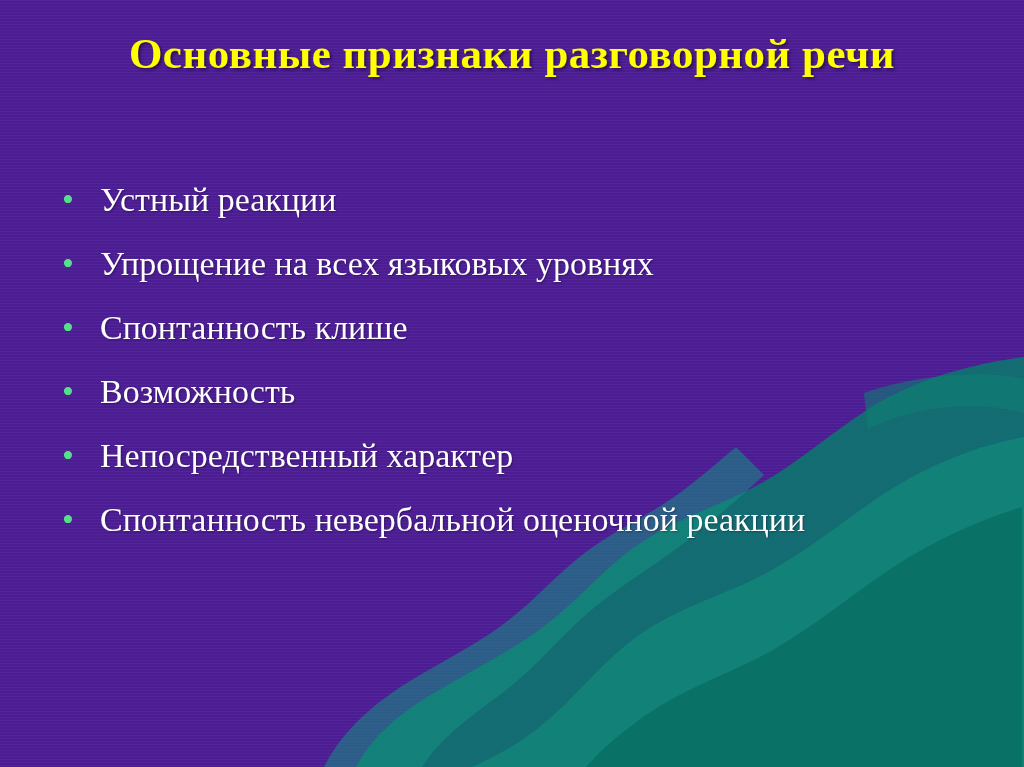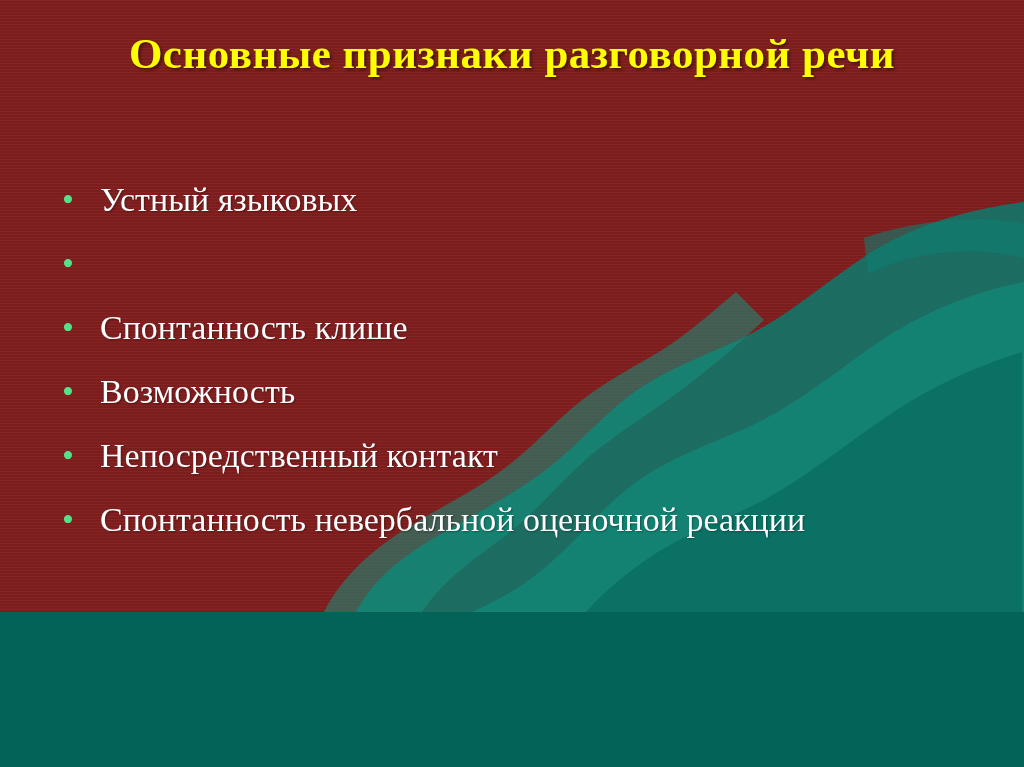--- a/index.html
+++ b/index.html
@@ -10,22 +10,22 @@
     width: 1024px;
     height: 767px;
     overflow: hidden;
     font-family: "Liberation Serif", serif;
     background: #046359;
   }
 
   #slide {
     position: relative;
     width: 1024px;
-    height: 612px;
-    background: #7f1d1d;
+    height: 767px;
+    background: #4c1d95;
     overflow: hidden;
   }
 
   
   #bg-stripes {
     position: absolute;
     inset: 0;
     background-image: repeating-linear-gradient(
       to bottom,
       rgba(255,255,255,0.035) 0px,
@@ -124,40 +124,41 @@
   </svg>
 
   <div id="content">
 
     <div id="title">Основные признаки разговорной речи</div>
 
     <div id="bullets">
 
       <div class="bullet">
         <span class="bullet-marker">•</span>
-        <span class="bullet-text">Устный языковых</span>
+        <span class="bullet-text">Устный реакции</span>
       </div>
 
       <div class="bullet">
         <span class="bullet-marker">•</span>
+        <span class="bullet-text">Упрощение на всех языковых уровнях</span>
       </div>
 
       <div class="bullet">
         <span class="bullet-marker">•</span>
         <span class="bullet-text">Спонтанность клише</span>
       </div>
 
       <div class="bullet">
         <span class="bullet-marker">•</span>
         <span class="bullet-text">Возможность</span>
       </div>
 
       <div class="bullet">
         <span class="bullet-marker">•</span>
-        <span class="bullet-text">Непосредственный контакт</span>
+        <span class="bullet-text">Непосредственный характер</span>
       </div>
 
       <div class="bullet">
         <span class="bullet-marker">•</span>
         <span class="bullet-text">Спонтанность невербальной оценочной реакции</span>
       </div>
 
     </div>
   </div>
 </div>

